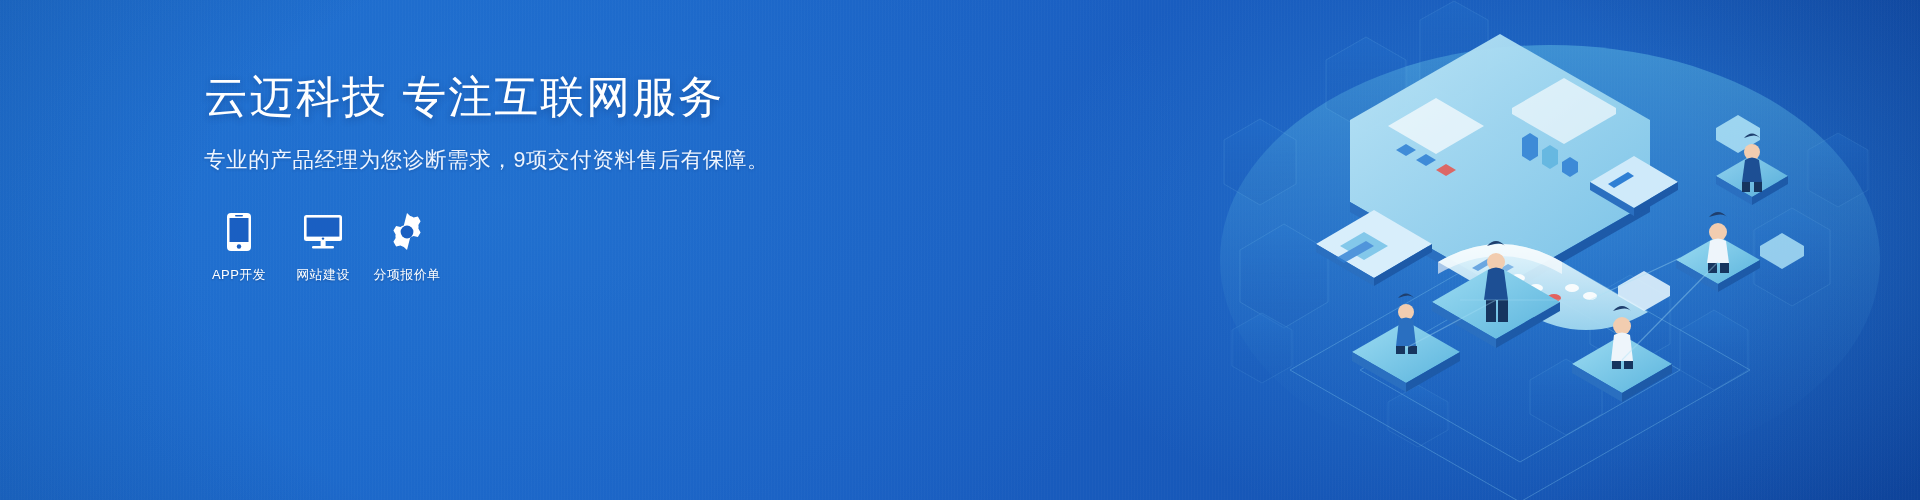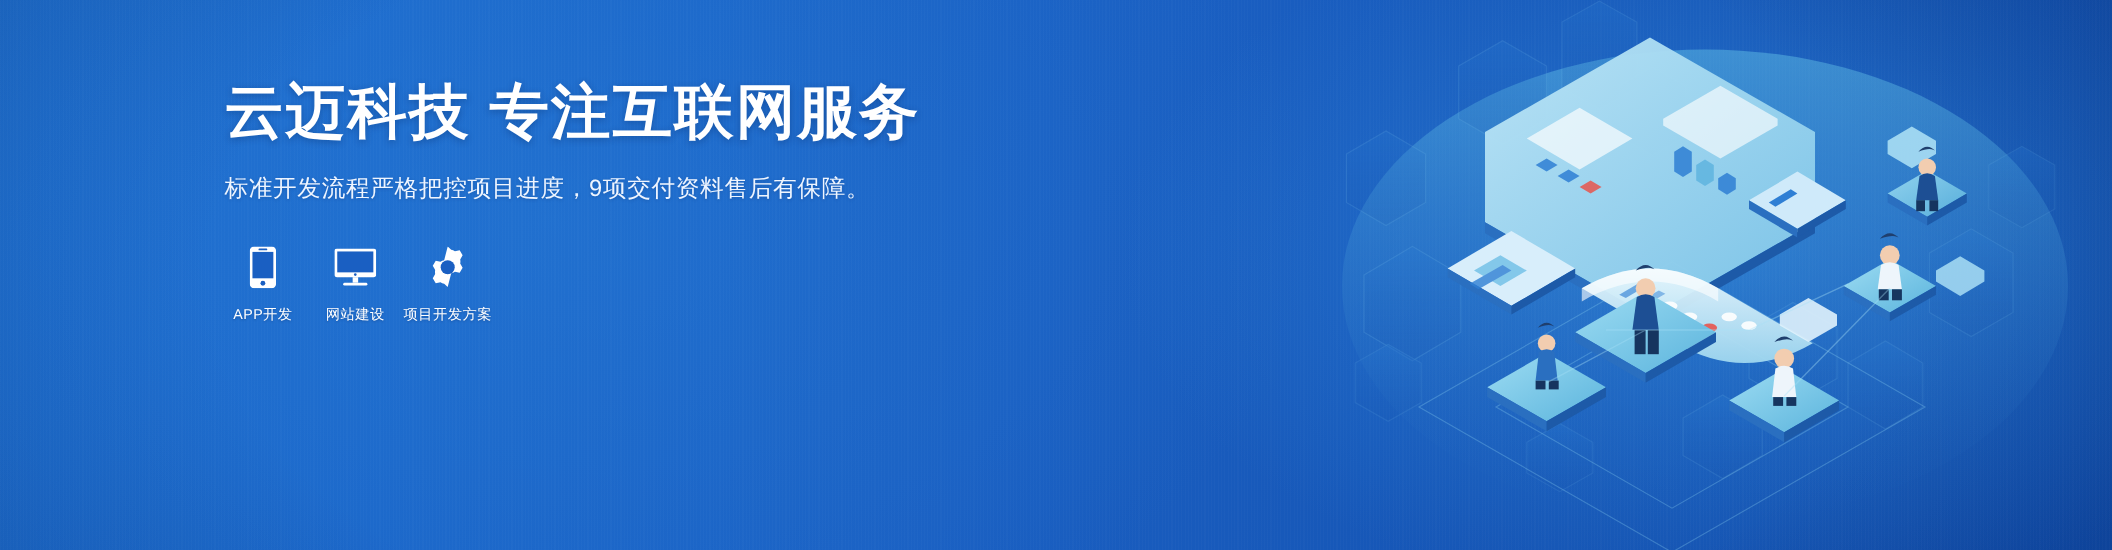--- a/index.html
+++ b/index.html
@@ -25,21 +25,21 @@
   }
   .vignette {
     position:absolute; inset:0;
     background:radial-gradient(ellipse 1400px 700px at 50% 50%, rgba(0,0,0,0) 55%, rgba(5,40,95,0.35) 100%);
     pointer-events:none;
   }
 
   
   .content { position:absolute; left:204px; top:72px; width:720px; z-index:6; }
   .headline {
-    font-size:54px; font-weight:bold; color:#ffffff;
+    font-size:44px; font-weight:normal; color:#ffffff;
     letter-spacing:2px; line-height:1.12;
     text-shadow:0 2px 7px rgba(0,30,80,0.30);
     white-space:nowrap;
   }
   .subline {
     margin-top:22px;
     font-size:21.5px; color:#eef5ff;
     line-height:1.62; letter-spacing:0.6px;
     font-weight:400;
     text-shadow:0 1px 3px rgba(0,30,80,0.22);
@@ -239,21 +239,21 @@
         <path d="M502 360 L598 262"></path>
       </g>
     </svg>
   </div>
 
   <div class="content">
 
     <h1 class="headline">云迈科技 专注互联网服务</h1>
 
     <div class="subline">
-      <div>标准开发流程严格把控项目进度，9项交付资料售后有保障。</div>
+      <div>专业的产品经理为您诊断需求，9项交付资料售后有保障。</div>
     </div>
 
     <div class="services">
 
       <div class="svc">
         <span class="svc-ico">
           <svg width="24" height="38" viewBox="0 0 24 38">
             <rect x="0" y="0" width="24" height="38" rx="4" fill="#ffffff"></rect>
             <rect x="2.5" y="5" width="19" height="24" fill="#1a5fc2"></rect>
             <rect x="8" y="2" width="8" height="1.6" rx=".8" fill="#1a5fc2"></rect>
@@ -281,18 +281,18 @@
       <div class="svc">
         <span class="svc-ico">
           <svg width="38" height="38" viewBox="0 0 38 38">
             <path d="M19 0.5l3.2 3.1c1.2 0.25 2.35 0.72 3.37 1.37l4.3-1.0l2.7 4.66l-2.2 3.8
                      c0.28 1.2 0.28 2.45 0 3.65l2.2 3.8l-2.7 4.66l-4.3-1.0c-1.02 0.65-2.17 1.12-3.37 1.37
                      L19 37.5l-3.2-3.1c-1.2-0.25-2.35-0.72-3.37-1.37l-4.3 1.0l-2.7-4.66l2.2-3.8
                      c-0.28-1.2-0.28-2.45 0-3.65l-2.2-3.8l2.7-4.66l4.3 1.0c1.02-0.65 2.17-1.12 3.37-1.37z" fill="#ffffff" transform="translate(0,-0.5)"></path>
             <circle cx="19" cy="19" r="6.4" fill="#1a5fc2"></circle>
           </svg>
         </span>
-        <span class="svc-label">项目开发方案</span>
+        <span class="svc-label">分项报价单</span>
       </div>
 
     </div>
   </div>
 </div>
 
 </body></html>

